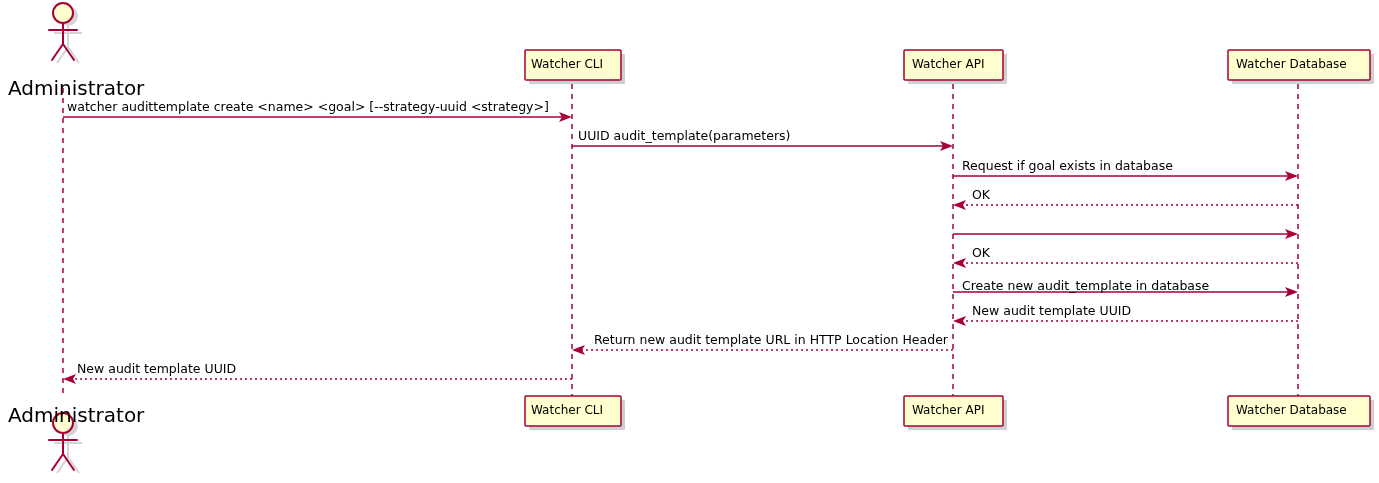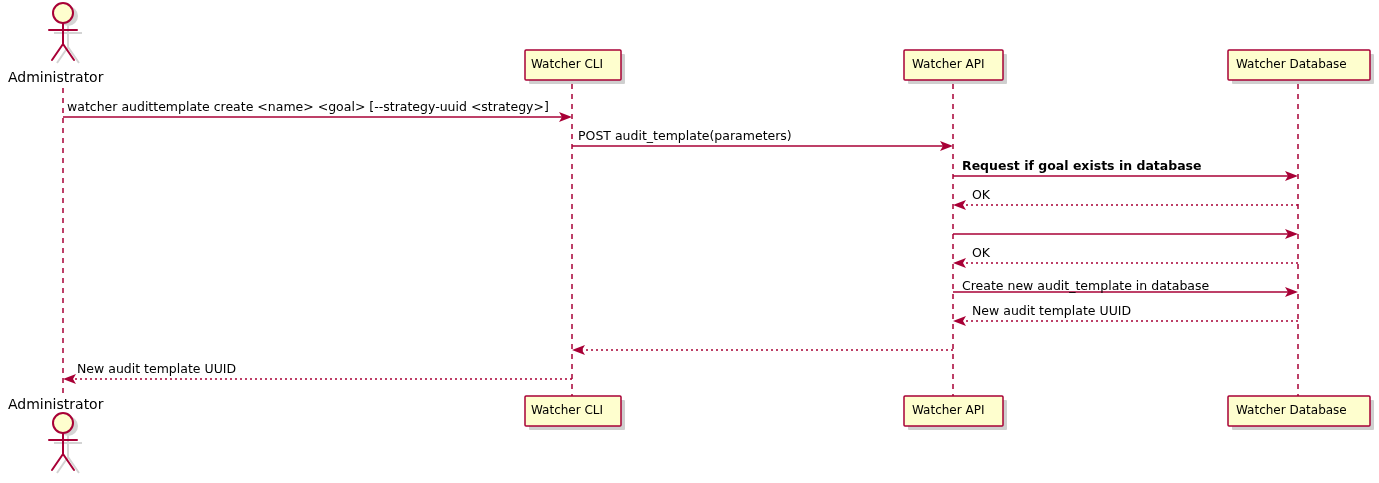--- a/index.html
+++ b/index.html
@@ -80,21 +80,22 @@
     font-family: "DejaVu Sans", sans-serif;
     font-size: 13px;
     color: #000000;
     white-space: nowrap;
     line-height: 1;
   }
   .participant-label {
     font-size: 12px;
   }
   .actor-label {
-    font-size: 14px;
+    font-size: 20px;
+    margin-top: 8px;
   }
   .msg-label {
     font-size: 12.5px;
     text-align: right;
   }
 </style>
 </head>
 <body>
 
 <div id="diagram">
@@ -200,29 +201,30 @@
   <div class="lbl participant-label" style="left:531px; top:58px;">Watcher CLI</div>
   <div class="lbl participant-label" style="left:912px; top:58px;">Watcher API</div>
   <div class="lbl participant-label" style="left:1236px; top:58px;">Watcher Database</div>
 
   <div class="lbl participant-label" style="left:531px; top:404px;">Watcher CLI</div>
   <div class="lbl participant-label" style="left:912px; top:404px;">Watcher API</div>
   <div class="lbl participant-label" style="left:1236px; top:404px;">Watcher Database</div>
 
   <div class="lbl msg-label" style="left:67px; top:101px;">watcher audittemplate create &lt;name&gt; &lt;goal&gt; [--strategy-uuid &lt;strategy&gt;]</div>
 
-  <div class="lbl msg-label" style="left:578px; top:130px;">POST audit_template(parameters)</div>
-
-  <div class="lbl msg-label" style="left:962px; top:160px;font-weight:bold;">Request if goal exists in database</div>
+  <div class="lbl msg-label" style="left:578px; top:130px;">UUID audit_template(parameters)</div>
+
+  <div class="lbl msg-label" style="left:962px; top:160px;">Request if goal exists in database</div>
 
   <div class="lbl msg-label" style="left:972px; top:189px;">OK</div>
 
 
   <div class="lbl msg-label" style="left:972px; top:247px;">OK</div>
 
   <div class="lbl msg-label" style="left:962px; top:280px;">Create new audit_template in database</div>
 
   <div class="lbl msg-label" style="left:972px; top:305px;">New audit template UUID</div>
 
+  <div class="lbl msg-label" style="left:594px; top:334px;">Return new audit template URL in HTTP Location Header</div>
 
   <div class="lbl msg-label" style="left:77px; top:363px;">New audit template UUID</div>
 
 </div>
 
 </body></html>

